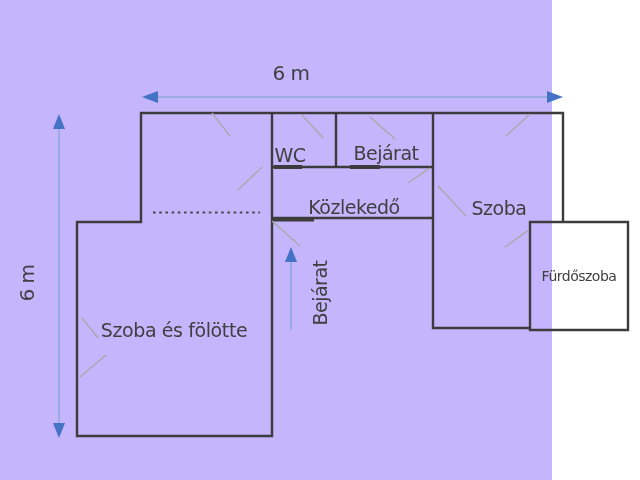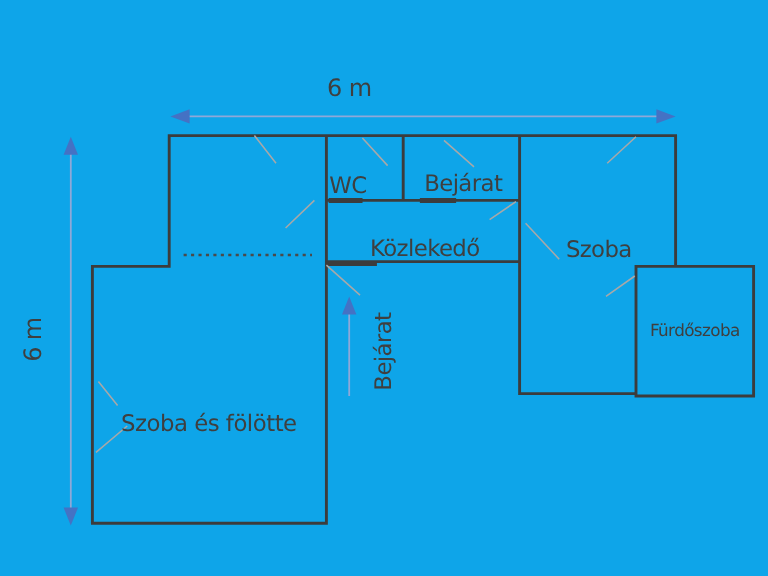--- a/index.html
+++ b/index.html
@@ -2,21 +2,21 @@
 <html><head>
 <meta charset="utf-8">
 <style>
   html,body{margin:0;padding:0;}
   body{
     width:640px;height:480px;
     background:#ffffff;
     font-family:"DejaVu Sans","Liberation Sans",sans-serif;
     overflow:hidden;
   }
-  .stage{position:relative;width:640px;height:480px;background:#0ea5e9;}
+  .stage{position:relative;width:552px;height:480px;background:#c4b5fd;}
   svg.plan{position:absolute;left:0;top:0;}
   .lbl{
     position:absolute;
     transform:translate(-50%,-50%);
     color:#3f3f3f;
     font-size:19px;
     letter-spacing:-0.5px;
     white-space:nowrap;
     text-align:center;
   }
@@ -96,17 +96,17 @@
   <div class="lbl" style="left:386px;top:153px;">Bejárat</div>
 
   <div class="lbl" style="left:354px;top:207px;text-align:right;">Közlekedő</div>
 
   <div class="lbl" style="left:499px;top:208px;">Szoba</div>
 
   <div class="lbl" style="left:579px;top:276px;font-size:14px;">Fürdőszoba</div>
 
   <div class="lbl rot" style="left:320px;top:293px;">Bejárat</div>
 
-  <div class="desc" style="left:174px;top:330px;margin-top:24px;">
+  <div class="desc" style="left:174px;top:330px;">
     <div>Szoba és fölötte</div>
   </div>
 
 </div>
 
 </body></html>

